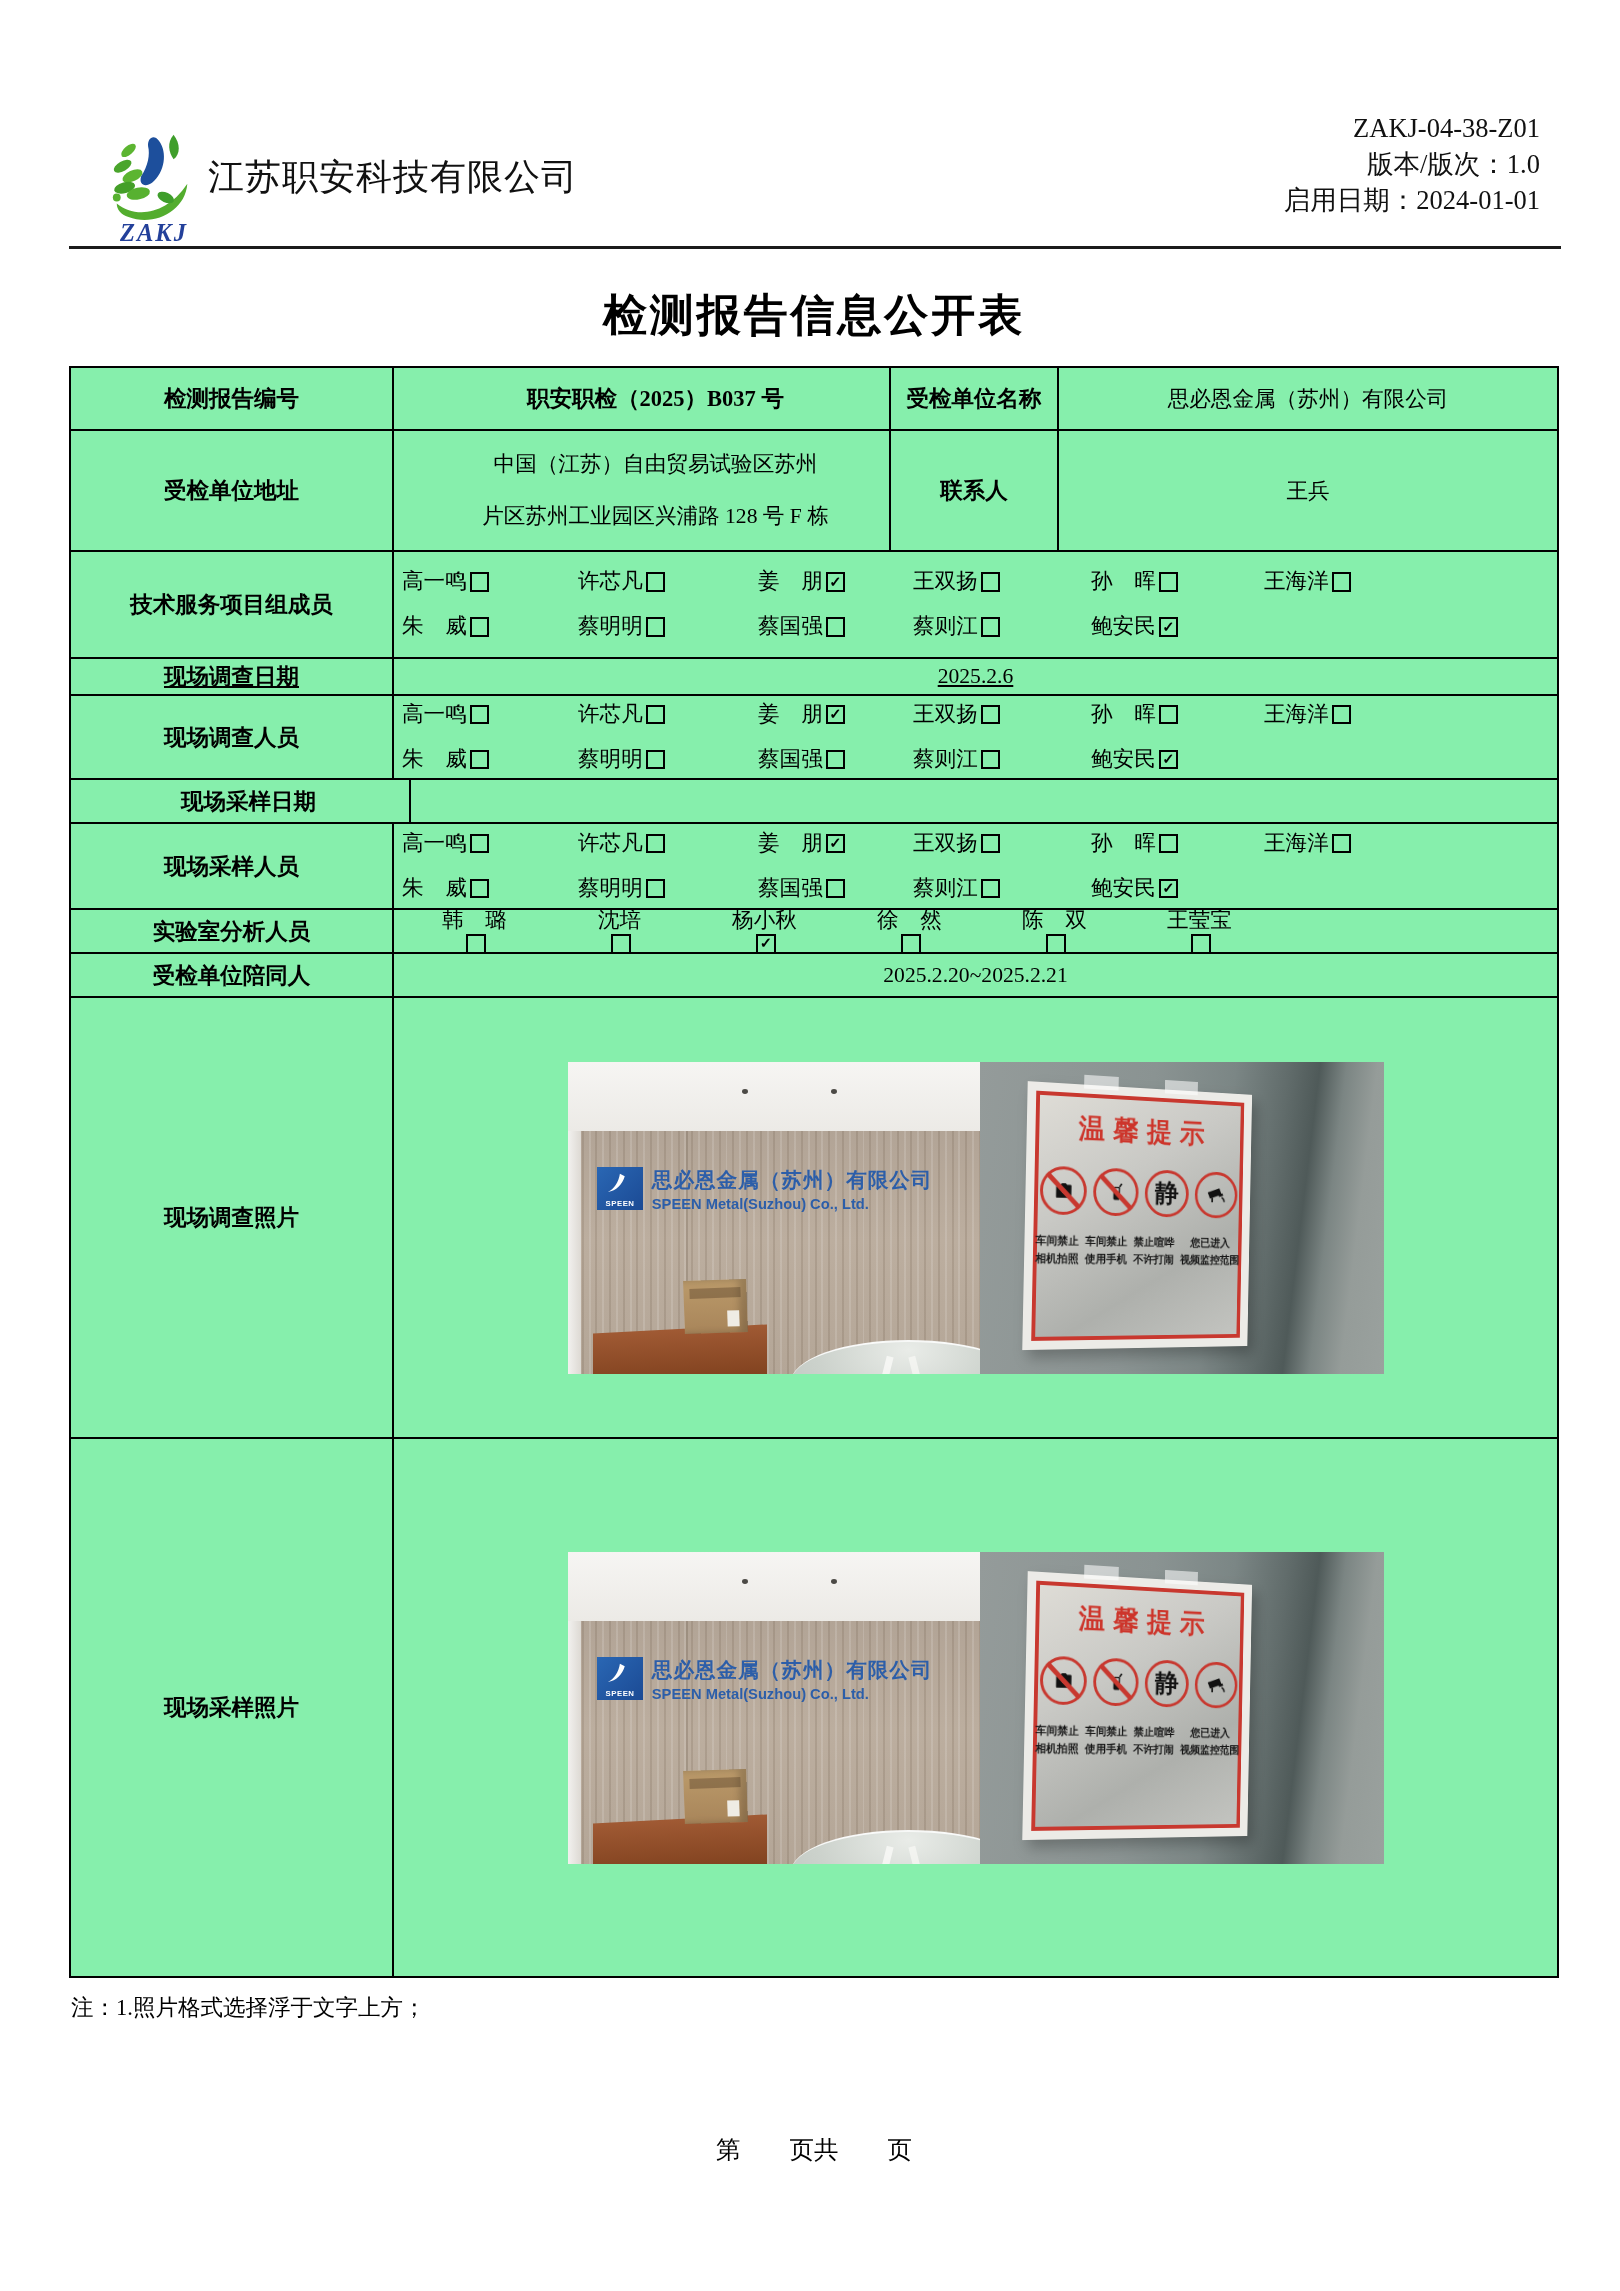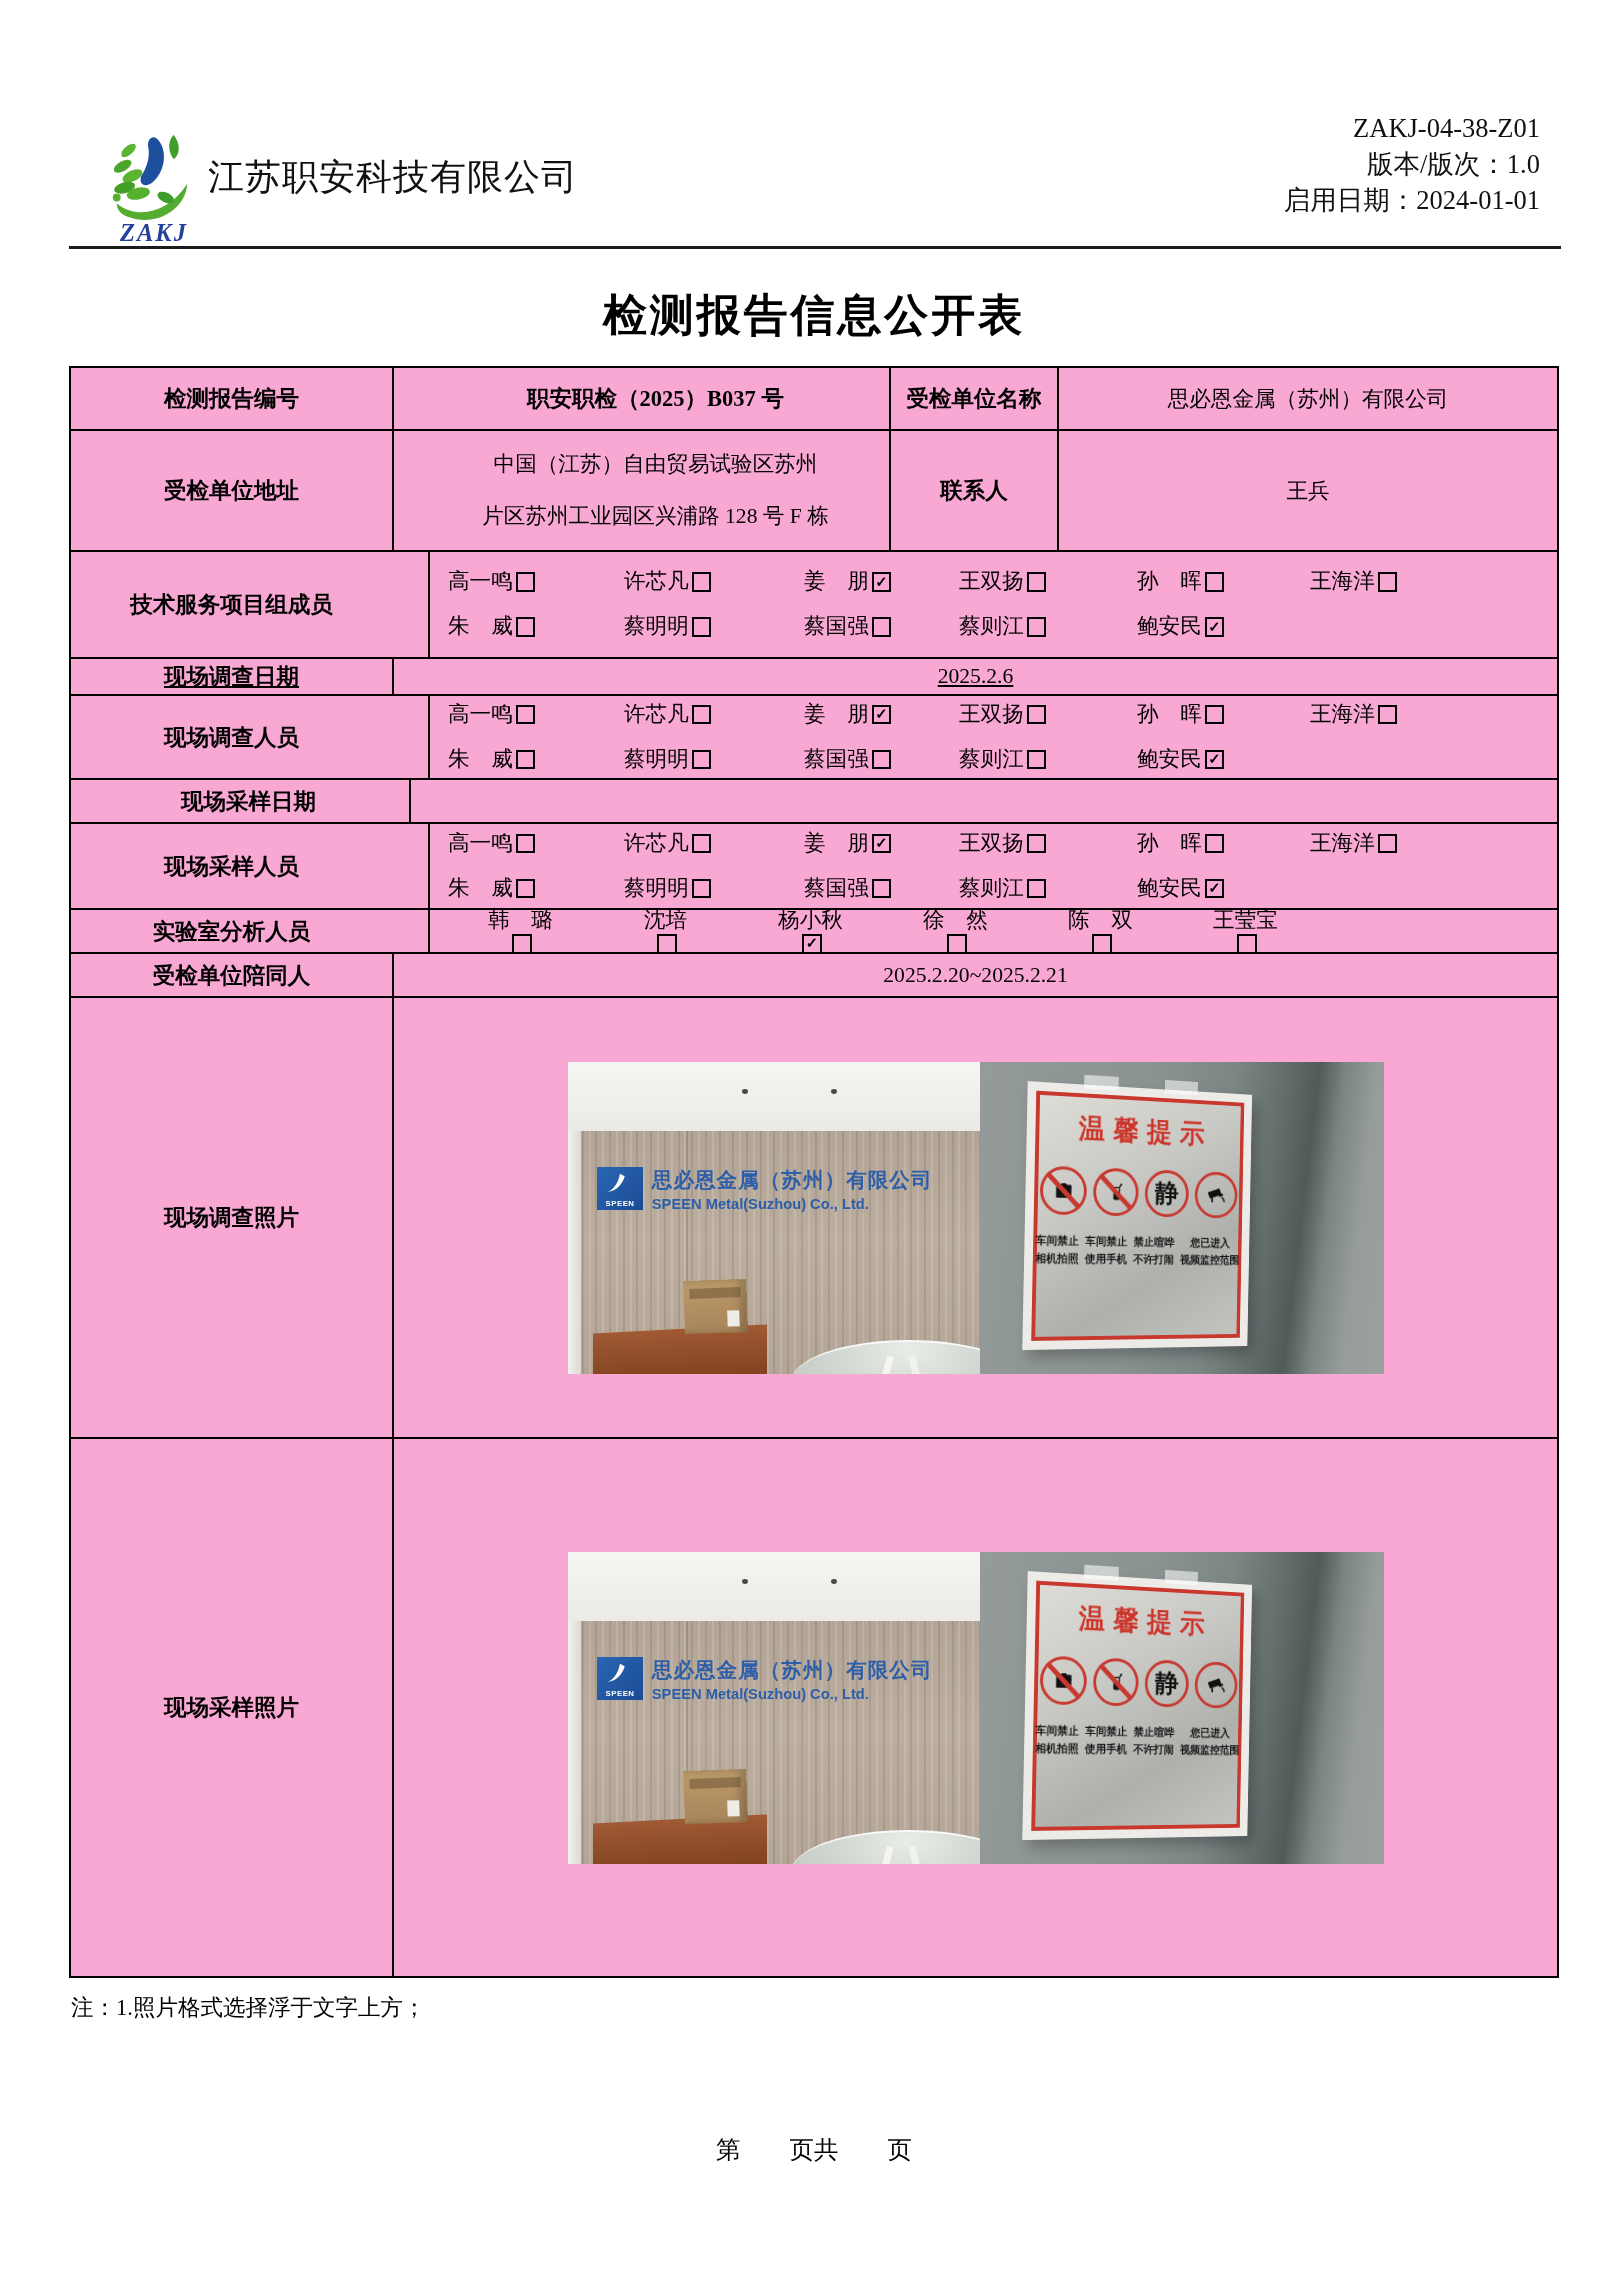--- a/index.html
+++ b/index.html
@@ -9,21 +9,21 @@
   }
   
   .logo-wrap{position:absolute;left:100px;top:125px;width:108px;text-align:center;}
   .logo-mark{display:block;margin:0 auto;}
   .logo-text{font-style:italic;font-weight:bold;font-size:24.5px;color:#23409a;letter-spacing:2px;margin-top:-3.9px;}
   .company{position:absolute;left:208px;top:153px;font-size:36px;letter-spacing:1px;color:#111;}
   .hdr-right{position:absolute;right:80px;top:110px;text-align:right;font-size:26.5px;line-height:36px;color:#111;}
   .hr{position:absolute;left:69px;top:246px;width:1492px;height:2.9px;background:#1b1b1b;}
   .title{position:absolute;left:69px;top:286px;width:1490px;text-align:center;font-size:44px;font-weight:bold;letter-spacing:2.9px;}
   
-  .tbl{position:absolute;left:69px;top:366px;width:1490px;border:2px solid #000;box-sizing:border-box;background:#f9a8d4;}
+  .tbl{position:absolute;left:69px;top:366px;width:1490px;border:2px solid #000;box-sizing:border-box;background:#86efac;}
   .row{display:flex;box-sizing:border-box;}
   .row + .row{border-top:2.9px solid #000;}
   .cell{box-sizing:border-box;display:flex;align-items:center;justify-content:center;font-size:21.6px;}
   .cell + .cell{border-left:2px solid #000;}
   .lbl{font-weight:bold;font-size:22.5px;text-align:center;}
   .w-lbl{width:321px;flex:none;}
   .w-v1{width:497px;flex:none;padding-left:28px;}
   .w-l2{width:168px;flex:none;}
   .w-v2{flex:1;}
   .content{flex:1;}
@@ -33,21 +33,21 @@
   .r3{height:107px;}
   .r4{height:37px;text-decoration:underline;}
   .r5{height:84px;}
   .r6{height:44px;padding-left:17px;}
   .r7{height:86px;}
   .r8{height:44px;}
   .r9{height:44px;}
   .r10{height:441px;}
   .r11{height:539px;}
   .addr{flex-direction:column;row-gap:29px;line-height:23.5px;}
-  .staff{flex-direction:column;align-items:flex-start;justify-content:center;row-gap:19.6px;padding-left:18px;margin-left:36px;}
+  .staff{flex-direction:column;align-items:flex-start;justify-content:center;row-gap:19.6px;padding-left:8px;}
   .staff-line,.lab-line{display:flex;align-items:center;line-height:25.5px;white-space:nowrap;}
   .staff-line .check-item:nth-child(1){width:176px;}
   .staff-line .check-item:nth-child(2){width:180px;}
   .staff-line .check-item:nth-child(3){width:155px;}
   .staff-line .check-item:nth-child(4){width:178px;}
   .staff-line .check-item:nth-child(5){width:173px;}
   .lab-line .check-item{width:145px;flex-direction:column;}
   .check-item{display:inline-flex;align-items:center;flex:none;}
   .person-name{font-size:21.6px;}
   .checkbox{display:inline-flex;align-items:center;justify-content:center;width:15.7px;height:15.7px;

